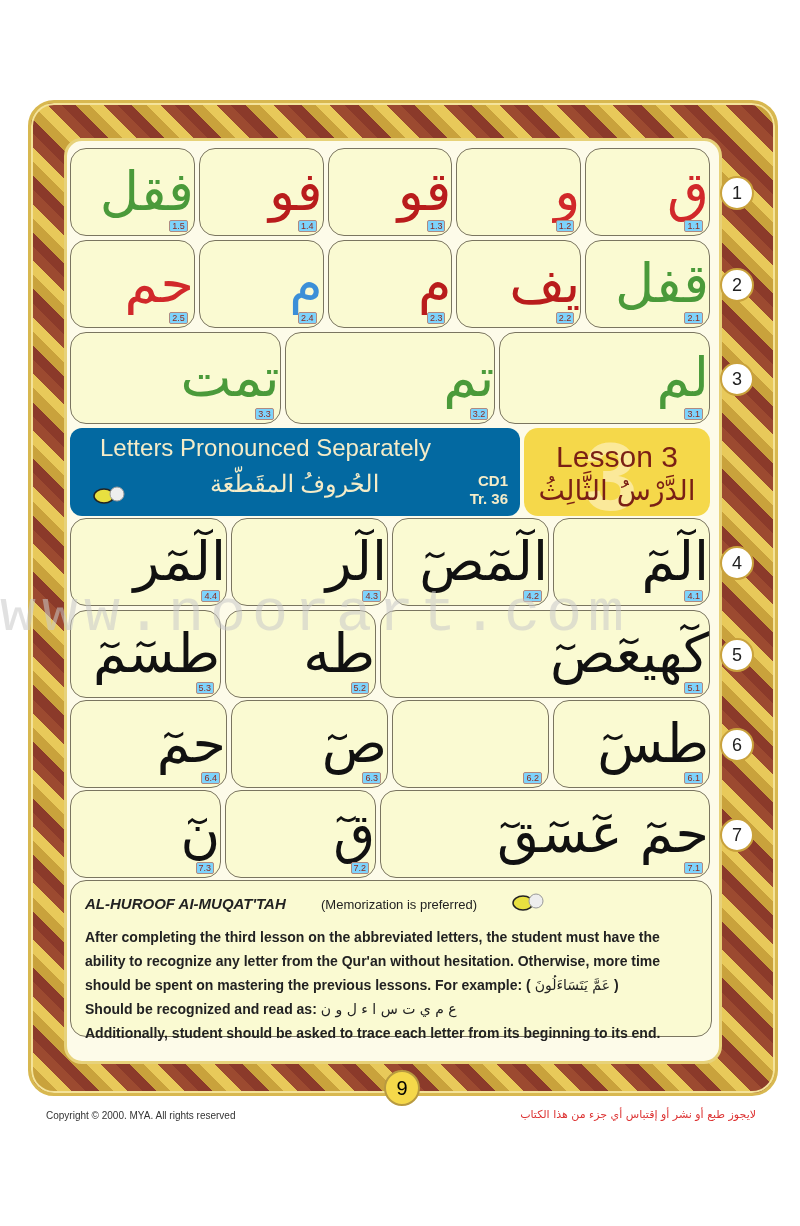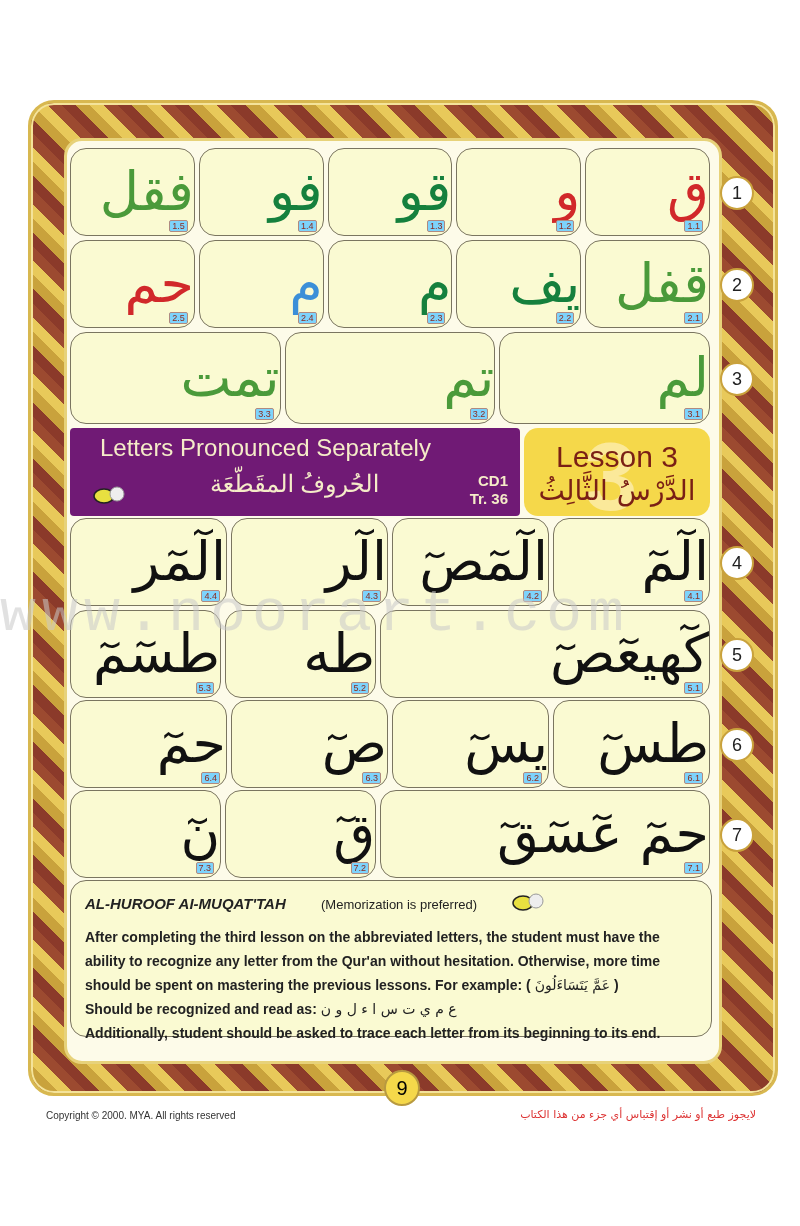--- a/index.html
+++ b/index.html
@@ -6,40 +6,40 @@
   body{width:800px;height:1226px;background:#fff;position:relative;overflow:hidden;font-family:"Liberation Sans",sans-serif;}
   .frame{position:absolute;left:28px;top:100px;width:744px;height:990px;border-radius:26px;
     background:repeating-linear-gradient(45deg,#8b3a2a 0 10px,#c9a23c 10px 20px,#e8c95a 20px 30px,#9c4a30 30px 40px);
     border:3px solid #d8b850;box-shadow:0 0 0 2px #f4e39a inset;}
   .inner{position:absolute;left:64px;top:138px;width:652px;height:920px;border-radius:18px;background:#fdfbe9;border:3px solid #e7d27a;}
   .row{position:absolute;left:70px;width:640px;display:flex;flex-direction:row-reverse;gap:4px;}
   .card{position:relative;flex:1;background:#fafad2;border:1.5px solid #7a7560;border-radius:16px;display:flex;align-items:center;justify-content:flex-end;overflow:hidden;}
   .card .ar{font-family:"DejaVu Sans",sans-serif;font-size:54px;line-height:1;direction:rtl;}
   .card .num{position:absolute;right:6px;bottom:3px;font-size:9px;color:#8b2b1f;border:1px solid #b08a80;background:#7dd3fc;padding:0 2px;border-radius:2px;}
   .rownum{position:absolute;left:720px;width:30px;height:30px;border-radius:50%;background:#fff;border:2px solid #c9a23c;display:flex;align-items:center;justify-content:center;font-size:18px;color:#222;}
-  .banner-left{position:absolute;left:70px;top:428px;width:450px;height:88px;background:#701a75;border-radius:4px;color:#f5ecc8;}
+  .banner-left{position:absolute;left:70px;top:428px;width:450px;height:88px;background:#0369a1;border-radius:12px;color:#f5ecc8;}
   .banner-left .en{position:absolute;left:30px;top:6px;font-size:24px;}
   .banner-left .ar{position:absolute;left:140px;top:42px;font-size:24px;font-family:Liberation Serif, serif;direction:rtl;}
   .banner-left .cd{position:absolute;right:12px;top:44px;font-size:15px;font-weight:bold;text-align:right;line-height:18px;}
   .cd-icon{position:absolute;left:22px;top:58px;width:36px;height:18px;}
   .banner-right{position:absolute;left:524px;top:428px;width:186px;height:88px;background:#f5d84a;border-radius:14px;color:#7a1f15;text-align:center;}
   .banner-right .big3{position:absolute;left:60px;top:-6px;font-size:96px;color:#fbe99a;font-weight:bold;}
   .banner-right .en{position:relative;font-size:30px;margin-top:12px;}
   .banner-right .ar{position:relative;font-size:28px;font-family:"DejaVu Sans",sans-serif;direction:rtl;}
   .notes{position:absolute;left:70px;top:880px;width:640px;height:155px;background:#fafad2;border:1.5px solid #7a7560;border-radius:16px;}
   .notes .title{position:absolute;left:14px;top:14px;font-size:15px;font-style:italic;font-weight:bold;color:#222;}
   .notes .hint{position:absolute;left:250px;top:16px;font-size:13px;color:#222;}
   .notes .cd-icon2{position:absolute;left:440px;top:12px;width:36px;height:18px;}
   .notes .body{position:absolute;left:14px;top:44px;width:612px;font-size:14px;font-weight:bold;color:#222;line-height:24px;}
   .notes .body span.arx{font-family:"DejaVu Sans",sans-serif;font-weight:normal;}
   .pagenum{position:absolute;left:384px;top:1070px;width:32px;height:32px;border-radius:50%;background:#f5d84a;border:2px solid #b89a40;display:flex;align-items:center;justify-content:center;font-size:20px;}
   .copyright{position:absolute;left:46px;top:1110px;font-size:10px;color:#333;}
   .arnote{position:absolute;right:44px;top:1108px;font-size:11px;color:#d33;font-family:"DejaVu Sans",sans-serif;direction:rtl;}
   .watermark{position:absolute;left:0;top:580px;width:800px;font-family:"Liberation Mono",monospace;font-size:60px;color:rgba(200,200,200,0.55);letter-spacing:6px;white-space:nowrap;pointer-events:none;}
-  .c-red{color:#d1282a}.c-green{color:#4a9a3a}.c-orange{color:#15803d}.c-blue{color:#3b8fd8}.c-black{color:#111}
+  .c-red{color:#d1282a}.c-green{color:#4a9a3a}.c-orange{color:#b91c1c}.c-blue{color:#3b8fd8}.c-black{color:#111}
 </style>
 </head>
 <body>
 
 <div class="frame"></div>
 <div class="inner"></div>
 
 <div class="row" style="top:148px;height:88px;">
   <div class="card">
       <span class="ar c-red">ق</span>
@@ -157,21 +157,20 @@
     </div>
 </div>
 <div class="rownum" style="top:638px;">5</div>
 
 <div class="row" style="top:700px;height:88px;">
   <div class="card">
       <span class="ar c-black">طسٓ</span>
       <span class="num">6.1</span>
     </div>
   <div class="card">
-      <span class="ar c-black">يسٓ</span>
       <span class="num">6.2</span>
     </div>
   <div class="card">
       <span class="ar c-black">صٓ</span>
       <span class="num">6.3</span>
     </div>
   <div class="card">
       <span class="ar c-black">حمٓ</span>
       <span class="num">6.4</span>
     </div>

